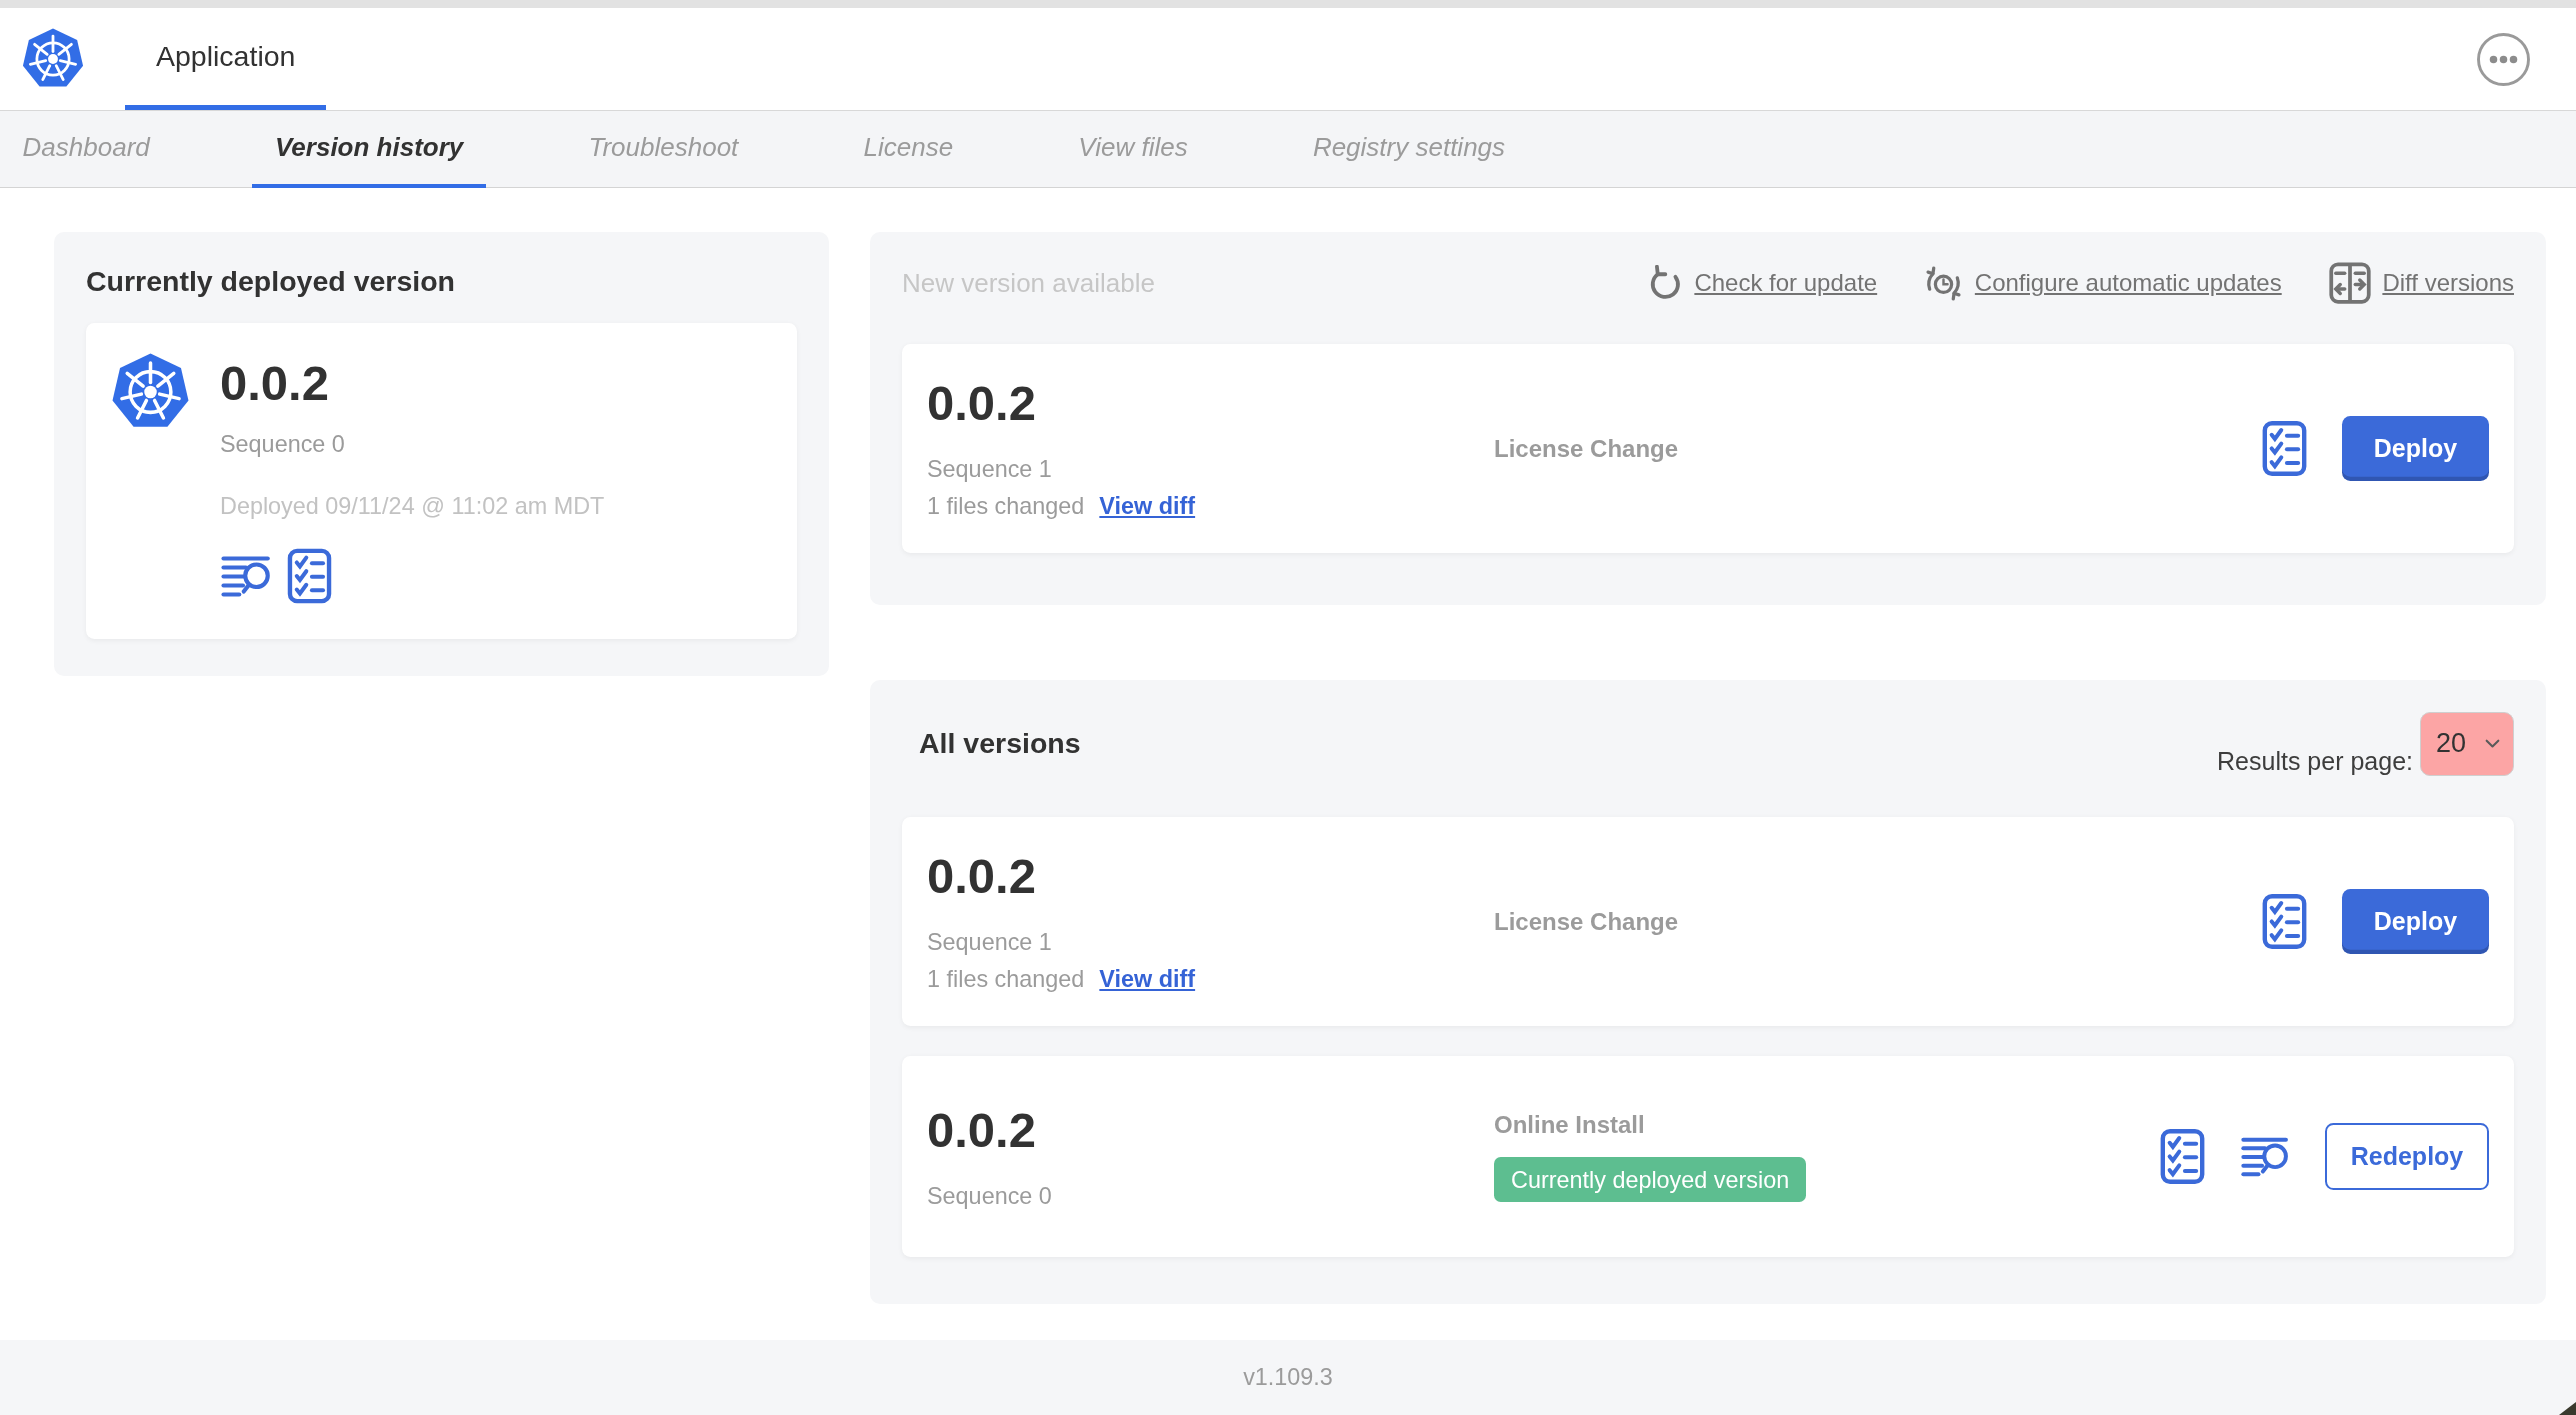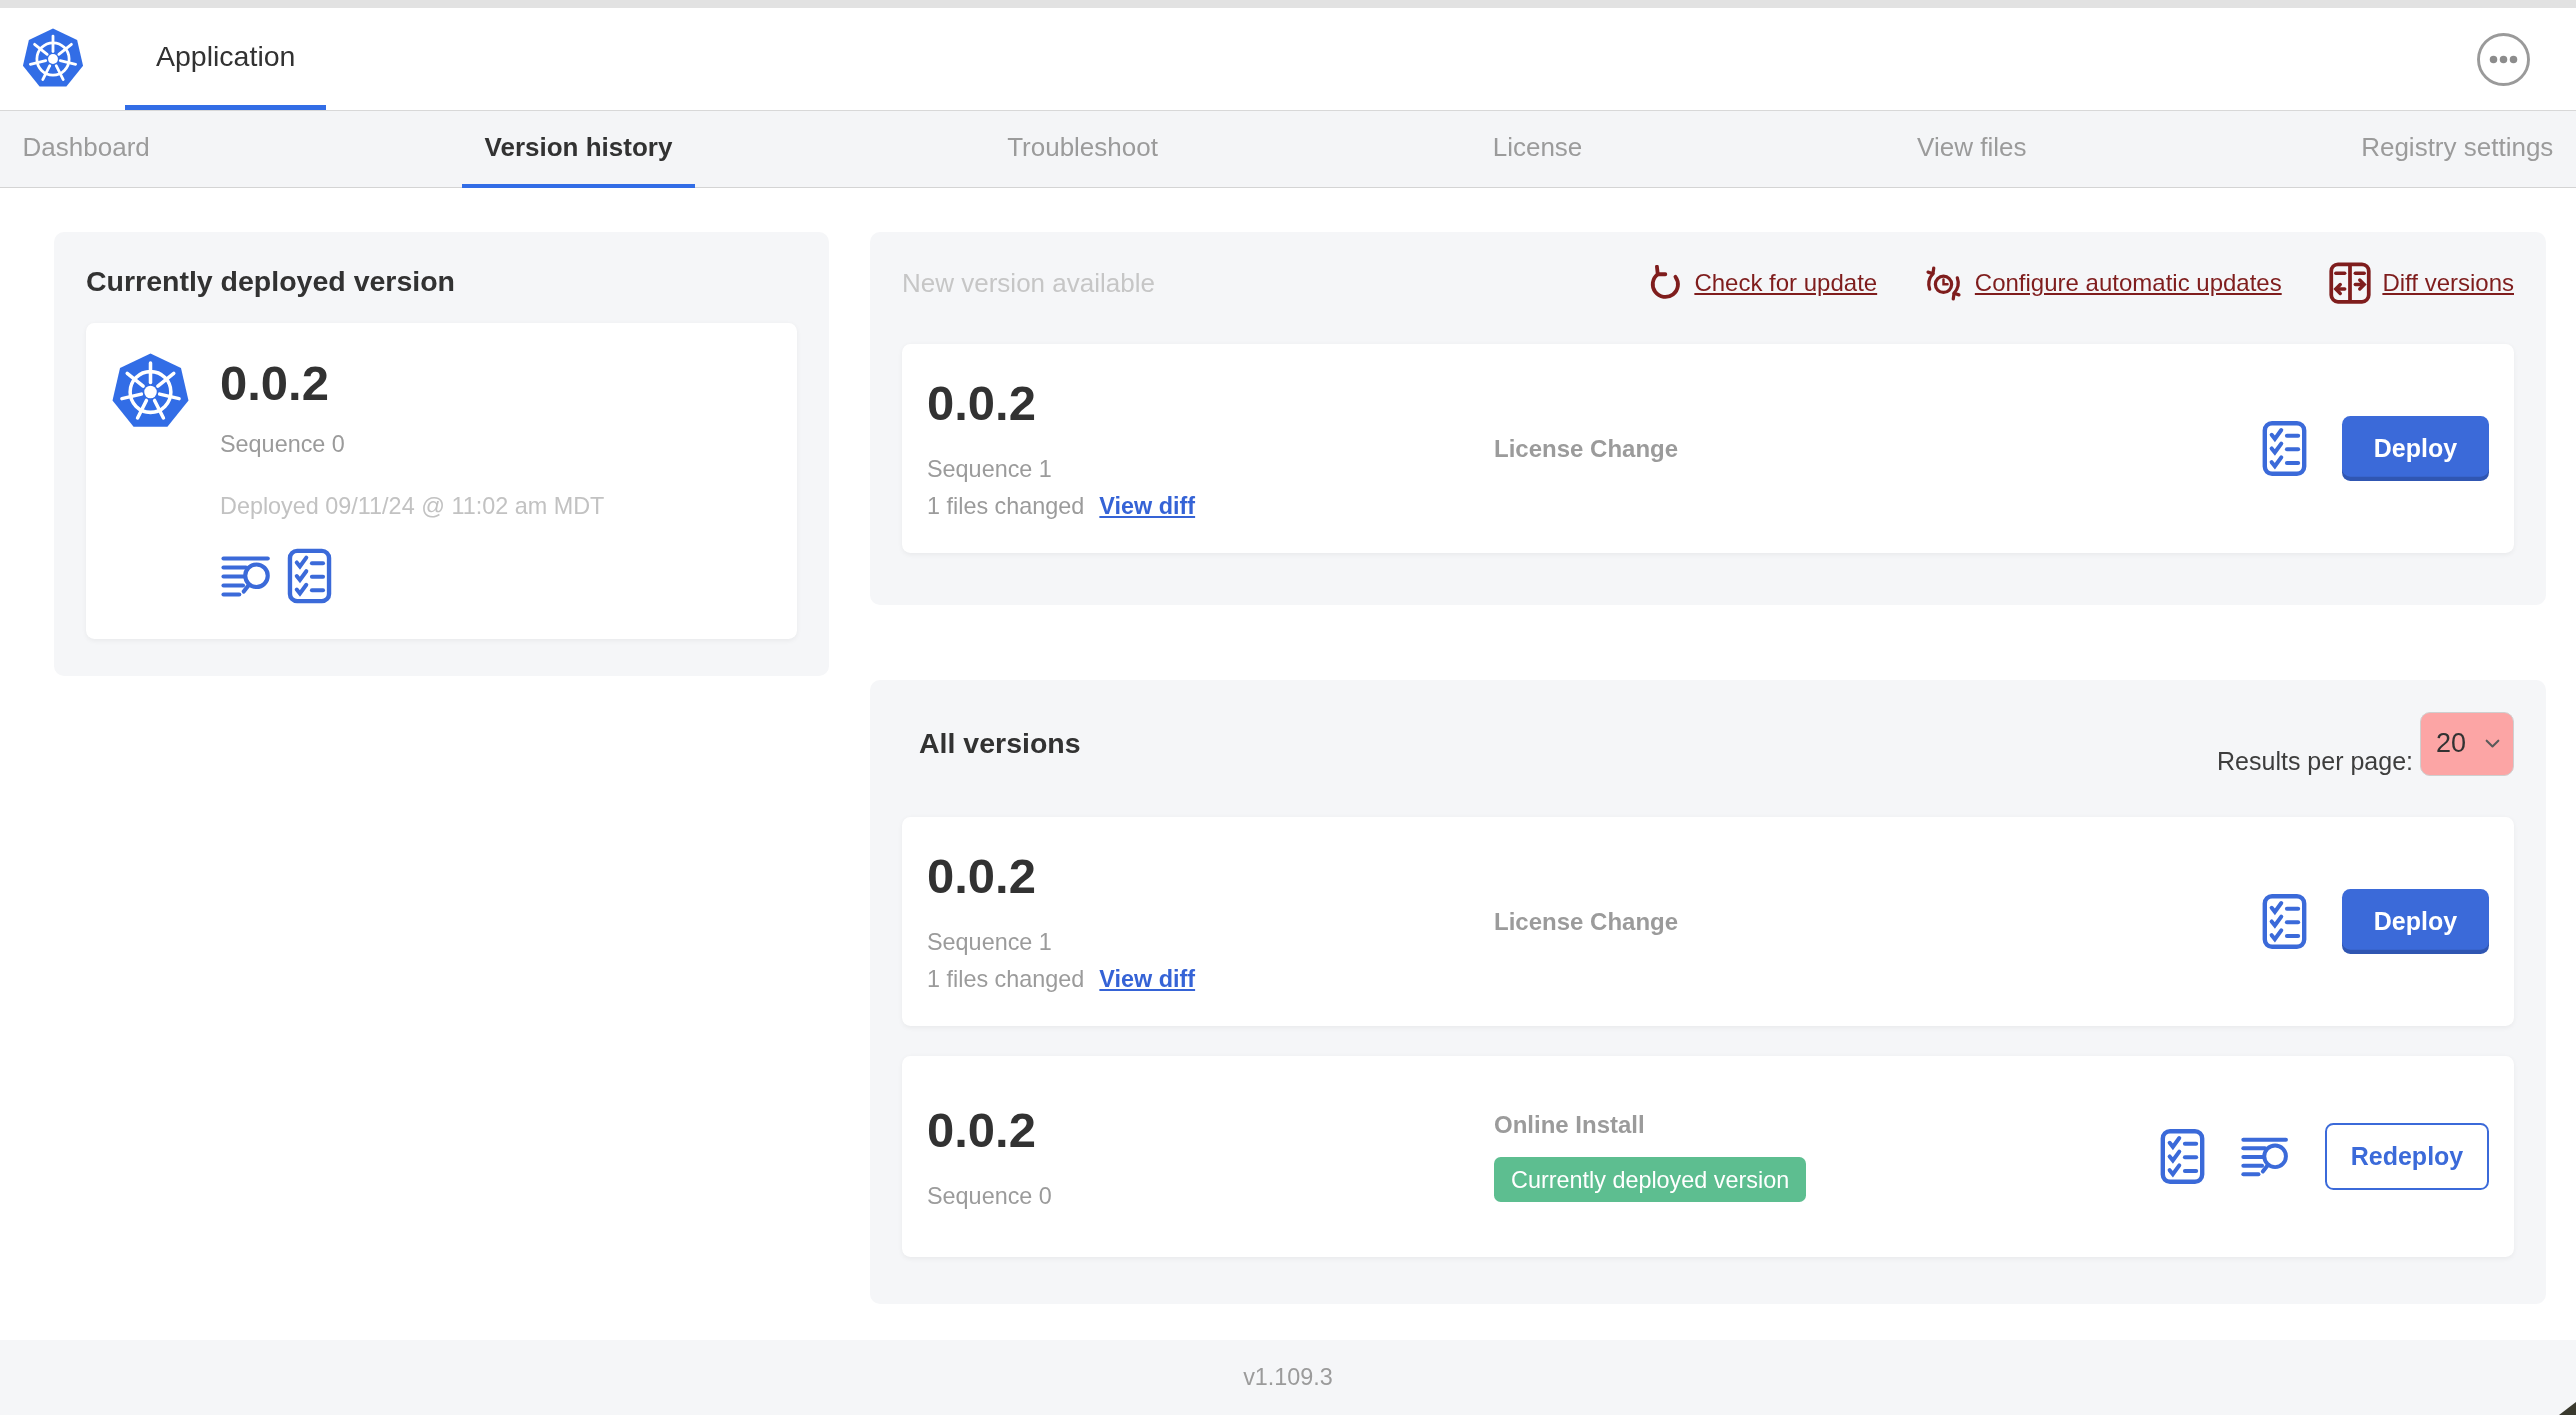--- a/index.html
+++ b/index.html
@@ -28,21 +28,21 @@
   }
   .app-tab span { font-size:28.5px; font-weight:500; color:#323232; }
   .ellipsis-btn {
     margin-left:auto; align-self:center; width:55px; height:55px;
     background:transparent; border:none; padding:0; cursor:pointer;
   }
 
   
   nav.sub-nav {
     height:77px; background:#f4f5f7; border-bottom:1.7px solid #d4d4d4;
-    display:flex; justify-content:space-between; align-items:stretch; gap:80px; flex:0 0 auto;
+    display:flex; justify-content:flex-start; align-items:stretch; gap:80px; flex:0 0 auto;font-style:italic;
   }
   .nav-tab {
     display:flex; align-items:center; padding:0 22.6px; font-size:26px;
     color:#9b9b9b; cursor:pointer; border-bottom:5px solid transparent; margin-bottom:-1.7px;
   }
   .nav-tab.active { color:#323232; font-weight:600; border-bottom-color:#326de6; }
 
   
   main.content {
     flex:1 1 auto; display:flex; align-items:flex-start;
@@ -65,21 +65,21 @@
   .icon-btn { background:transparent; border:none; padding:0; cursor:pointer; color:#3b6ad9; display:flex; align-items:center; }
 
   
   .right-col { flex:1 1 auto; max-width:1676px; display:flex; flex-direction:column; }
   .right-panel-1 { padding:30px 32px 52px 32px; }
   .right-panel-2 { margin-top:75px; padding:30px 32px 47px 32px; }
 
   .panel-head { display:flex; align-items:center; justify-content:space-between; }
   .muted-title { margin:0; font-size:26px; font-weight:400; color:#c6c6c6; }
   .head-actions { display:flex; align-items:center; gap:47px; }
-  .action-link { display:flex; align-items:center; gap:11.7px; color:#7f1d1d; cursor:pointer; text-decoration:none;text-align:center; }
+  .action-link { display:flex; align-items:center; gap:11.7px; color:#737373; cursor:pointer; text-decoration:none;text-align:center; }
   .action-link .lnk { font-size:24px; font-weight:500; text-decoration:underline; }
   .action-link svg { flex:0 0 auto; }
 
   .panel-title { margin:17px; font-size:28.5px; font-weight:700; color:#323232; }
   .rpp { display:flex; align-items:flex-end; gap:7px; }
   .rpp-label { font-size:25px; color:#3d3d3d; }
   .select-wrap {
     width:94px; height:64px; background:#fca5a5; border:1.7px solid #cfcfcf; border-radius:10px;
     display:flex; align-items:center; justify-content:space-between; padding:0 13.4px 0 15px;
     font-size:27px; color:#323232; cursor:pointer;

